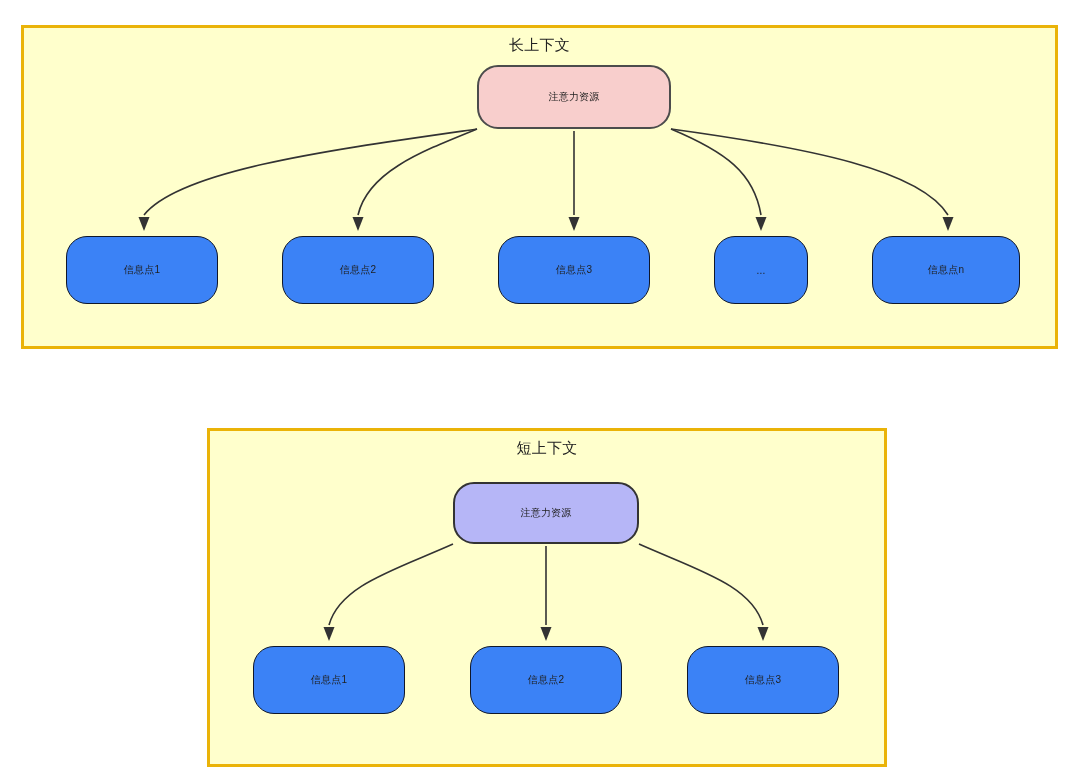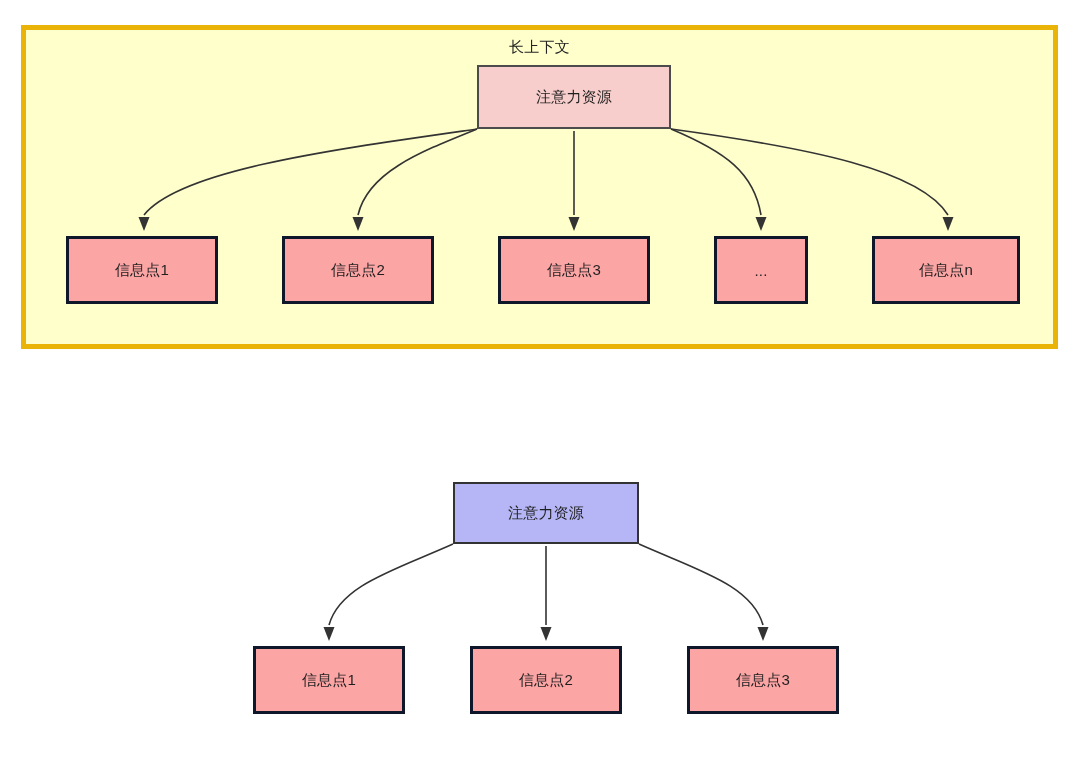--- a/index.html
+++ b/index.html
@@ -19,21 +19,21 @@
     position: absolute;
     left: 0; top: 0;
     width: 1080px;
     height: 774px;
   }
 
   
   .group {
     position: absolute;
     background: #ffffcc;
-    border: 5px solid #eab308;
+    border: 3px solid #eab308;
     box-sizing: border-box;
   }
   #group-long {
     left: 21px;
     top: 25px;
     width: 1037px;
     height: 324px;
   }
   #group-short {
     left: 207px;
@@ -55,37 +55,38 @@
   #group-long .group-title { top: 7px; }
   #group-short .group-title { top: 7px; }
 
   
   .node {
     position: absolute;
     box-sizing: border-box;
     display: flex;
     align-items: center;
     justify-content: center;
-    font-size: 15px;
+    font-size: 10px;
     color: #1f1f1f;
     letter-spacing: 0.2px;
     z-index: 3;
+    border-radius: 21px;
   }
 
   .node-root-pink {
     background: #f8cecc;
     border: 2px solid #4c4c4c;
   }
   .node-root-blue {
     background: #b6b6f7;
     border: 2px solid #333333;
   }
   .node-leaf {
-    background: #fca5a5;
-    border: 3px solid #0f172a;
+    background: #3b82f6;
+    border: 1px solid #0f172a;
     align-items: center;
   }
 
   
   #node-attn-long  { left: 477px; top: 65px;  width: 194px; height: 64px; }
 
   #node-l-info1 { left: 66px;  top: 236px; width: 152px; height: 68px; }
   #node-l-info2 { left: 282px; top: 236px; width: 152px; height: 68px; }
   #node-l-info3 { left: 498px; top: 236px; width: 152px; height: 68px; }
   #node-l-ellipsis { left: 714px; top: 236px; width: 94px;  height: 68px; }
@@ -119,20 +120,23 @@
 </style>
 </head>
 <body>
 
 <div class="canvas">
 
   <div class="group" id="group-long">
     <div class="group-title">长上下文</div>
   </div>
 
+  <div class="group" id="group-short">
+    <div class="group-title">短上下文</div>
+  </div>
 
   <svg class="edges" viewBox="0 0 1080 774" width="1080" height="774">
 
     <g>
       <path class="edge-path" d="M 477,129 C 330,150 180,170 144,215"></path>
       <polygon class="edge-head" points="144,231 138.5,217 149.5,217"></polygon>
     </g>
 
     <g>
       <path class="edge-path" d="M 477,129 C 420,152 368,172 358,215"></path>

